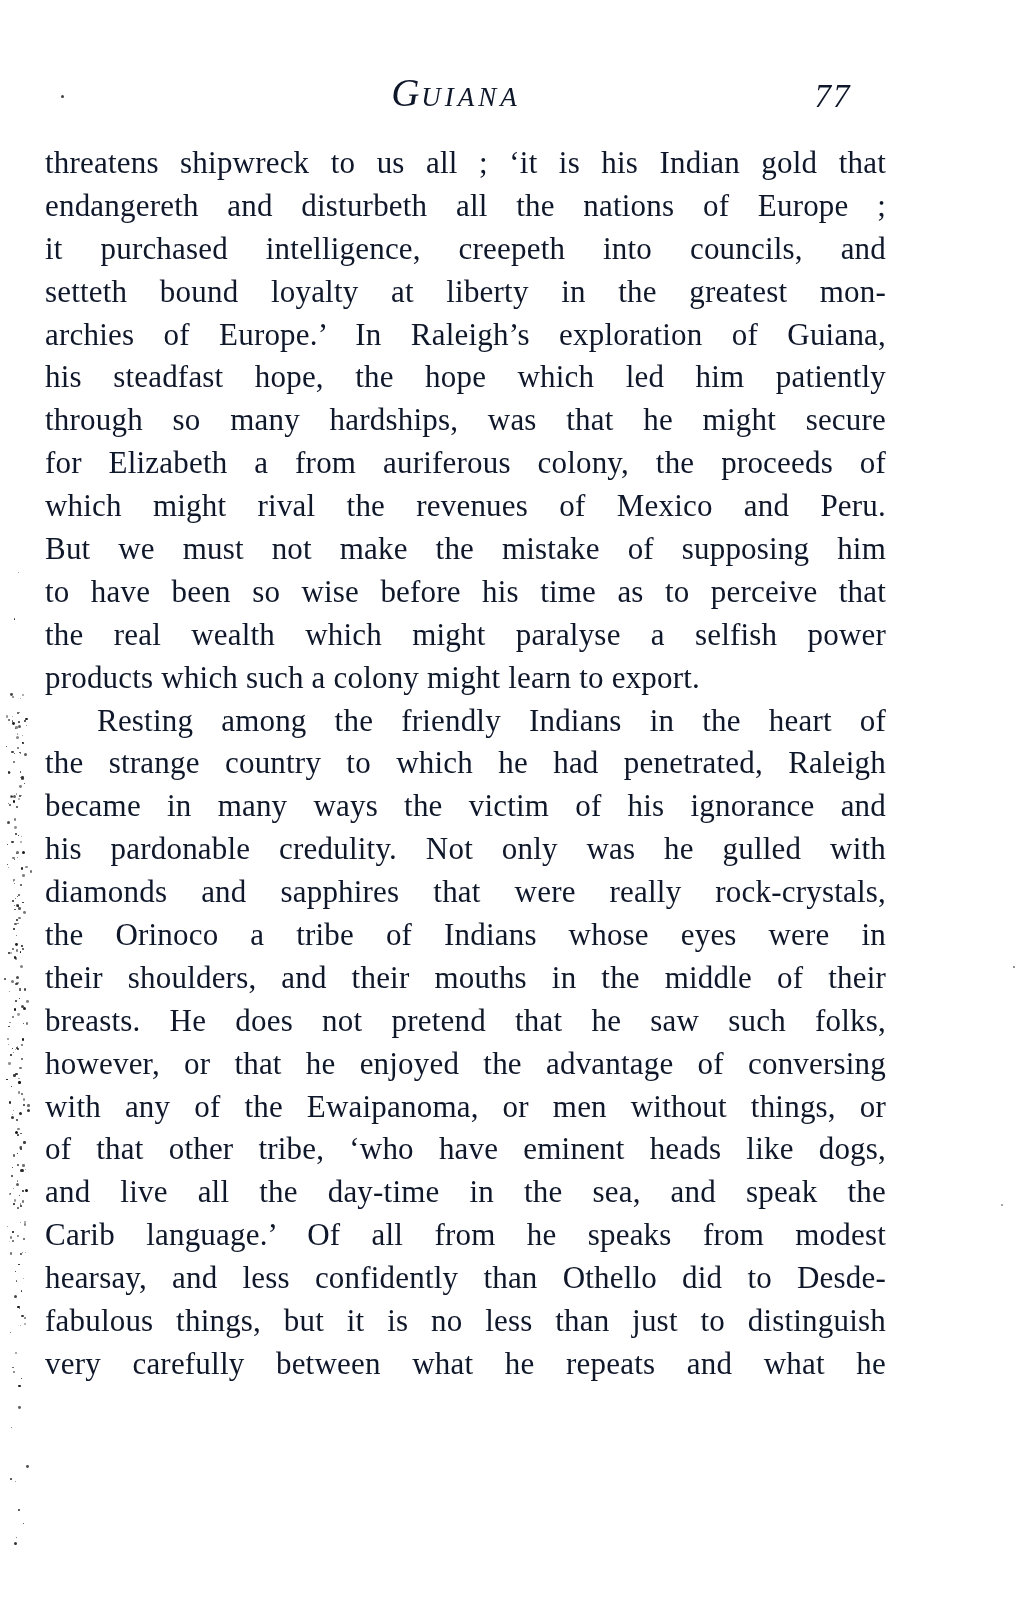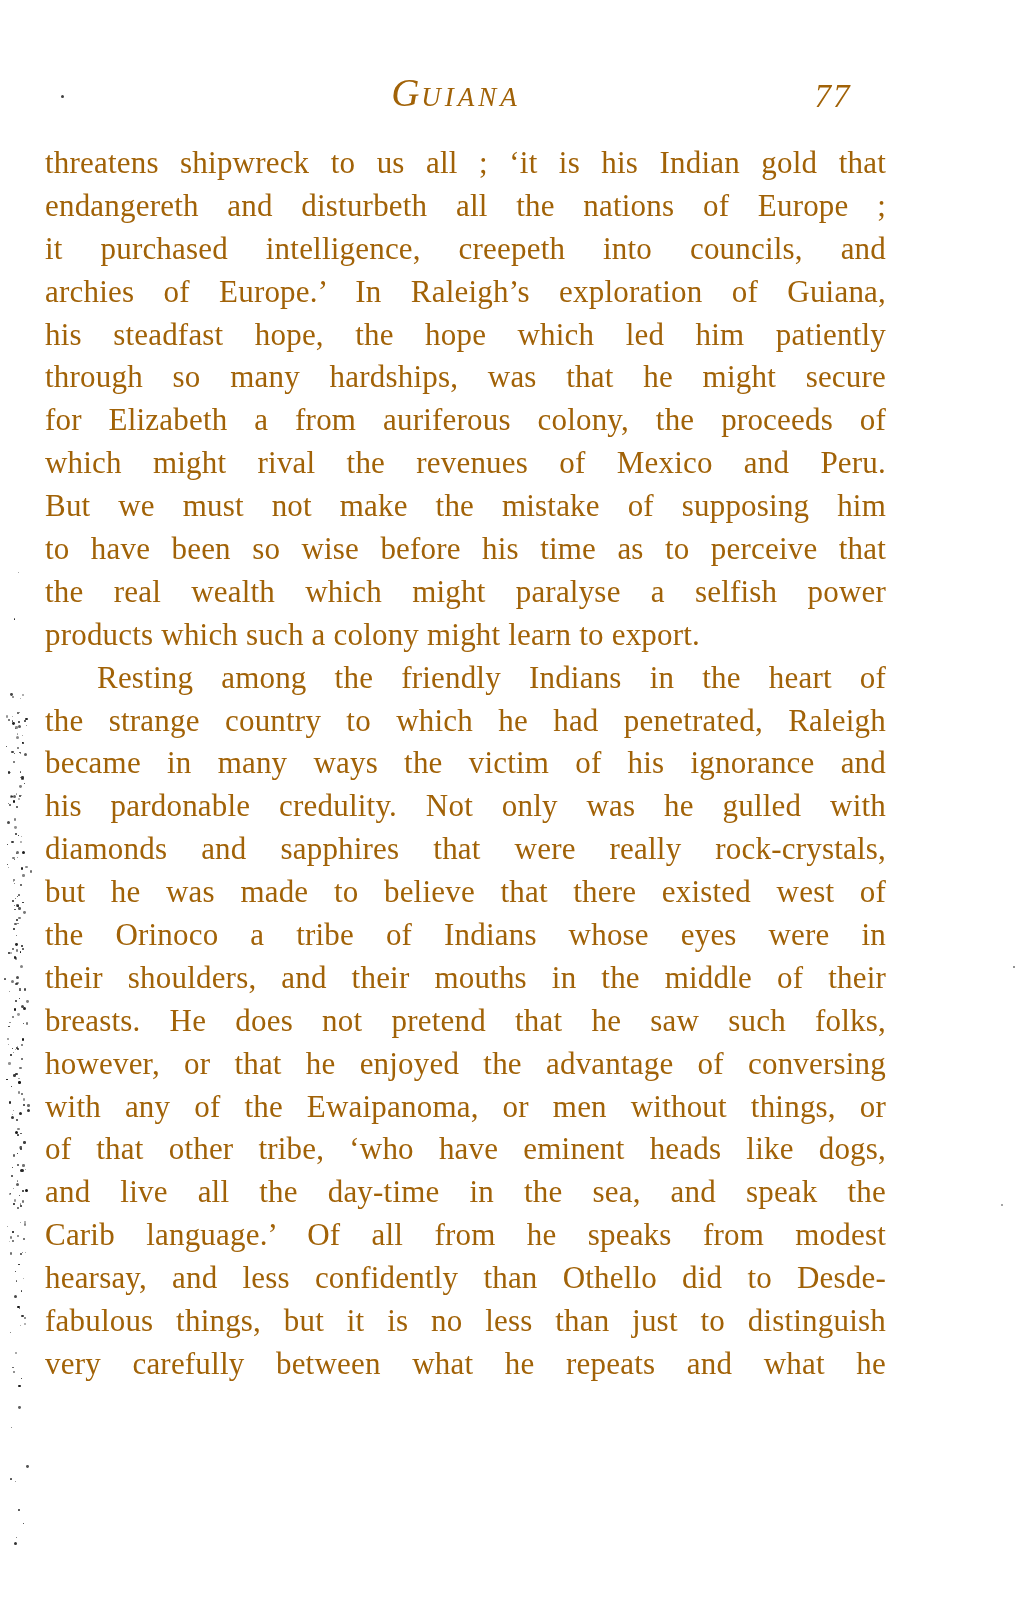--- a/index.html
+++ b/index.html
@@ -1,20 +1,20 @@
 <!DOCTYPE html>
 <html><head>
 <meta charset="utf-8">
 <style>
   html,body { margin:0; padding:0; background:#ffffff; }
   .page {
     position:relative;
     width:1034px; height:1621px;
     background:#ffffff;
-    color:#a16207;
+    color:#0f172a;
     font-family:"Liberation Serif","DejaVu Serif",serif;
     overflow:hidden;
   }
   
   .head-title {
     position:absolute; top:72px; left:0; width:912px;
     text-align:center;
     font-style:italic;
     line-height:42px;
     white-space:nowrap;
@@ -51,35 +51,35 @@
 <div class="page">
 
   <div class="head-title"><span class="cap">G</span><span class="sc">UIANA</span></div>
 
   <div class="page-number">77</div>
 
   <div class="body-text" id="body-text">
       <div class="line">threatens shipwreck to us all ; ‘it is his Indian gold that</div>
       <div class="line">endangereth and disturbeth all the nations of Europe ;</div>
       <div class="line">it purchased intelligence, creepeth into councils, and</div>
+      <div class="line">setteth bound loyalty at liberty in the greatest mon-</div>
       <div class="line">archies of Europe.’ In Raleigh’s exploration of Guiana,</div>
       <div class="line">his steadfast hope, the hope which led him patiently</div>
       <div class="line">through so many hardships, was that he might secure</div>
       <div class="line">for Elizabeth a from auriferous colony, the proceeds of</div>
       <div class="line">which might rival the revenues of Mexico and Peru.</div>
       <div class="line">But we must not make the mistake of supposing him</div>
       <div class="line">to have been so wise before his time as to perceive that</div>
       <div class="line">the real wealth which might paralyse a selfish power</div>
       <div class="line no-justify">products which such a colony might learn to export.</div>
       <div class="line indent">Resting among the friendly Indians in the heart of</div>
       <div class="line">the strange country to which he had penetrated, Raleigh</div>
       <div class="line">became in many ways the victim of his ignorance and</div>
       <div class="line">his pardonable credulity. Not only was he gulled with</div>
       <div class="line">diamonds and sapphires that were really rock-crystals,</div>
-      <div class="line">but he was made to believe that there existed west of</div>
       <div class="line">the Orinoco a tribe of Indians whose eyes were in</div>
       <div class="line">their shoulders, and their mouths in the middle of their</div>
       <div class="line">breasts. He does not pretend that he saw such folks,</div>
       <div class="line">however, or that he enjoyed the advantage of conversing</div>
       <div class="line">with any of the Ewaipanoma, or men without things, or</div>
       <div class="line">of that other tribe, ‘who have eminent heads like dogs,</div>
       <div class="line">and live all the day-time in the sea, and speak the</div>
       <div class="line">Carib language.’ Of all from he speaks from modest</div>
       <div class="line">hearsay, and less confidently than Othello did to Desde-</div>
       <div class="line">fabulous things, but it is no less than just to distinguish</div>

